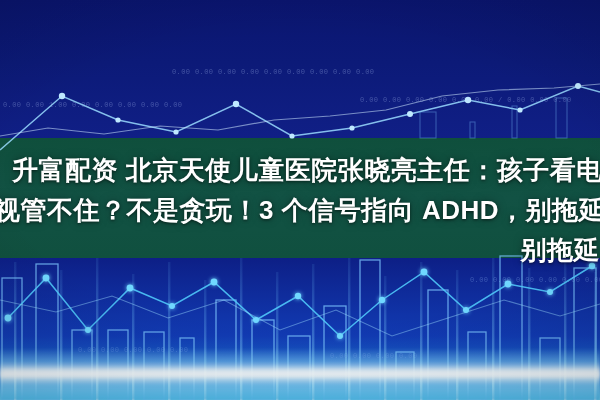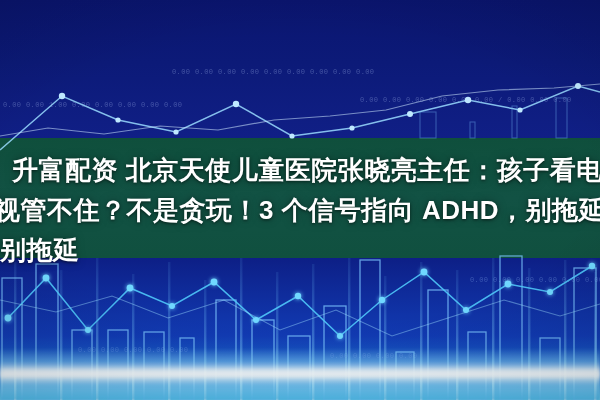--- a/index.html
+++ b/index.html
@@ -78,21 +78,21 @@
     color:#ffffff;
     font-weight:700;
     font-size:26px;
     line-height:40px;
     letter-spacing:.5px;
     white-space:nowrap;
     text-shadow:0 1px 3px rgba(0,0,0,.55),0 0 10px rgba(0,0,0,.35);
   }
   .hl-line.l1{text-align:left;padding-left:12px;}
   .hl-line.l2{text-align:left;padding-left:-4px;margin-left:-6px;}
-  .hl-line.l3{text-align:left;}
+  .hl-line.l3{text-align:right;}
 </style>
 </head>
 <body>
 
 <div id="stage">
 
   <div class="band-top"></div>
   <div class="band-green"></div>
   <div class="band-blue"></div>
 

